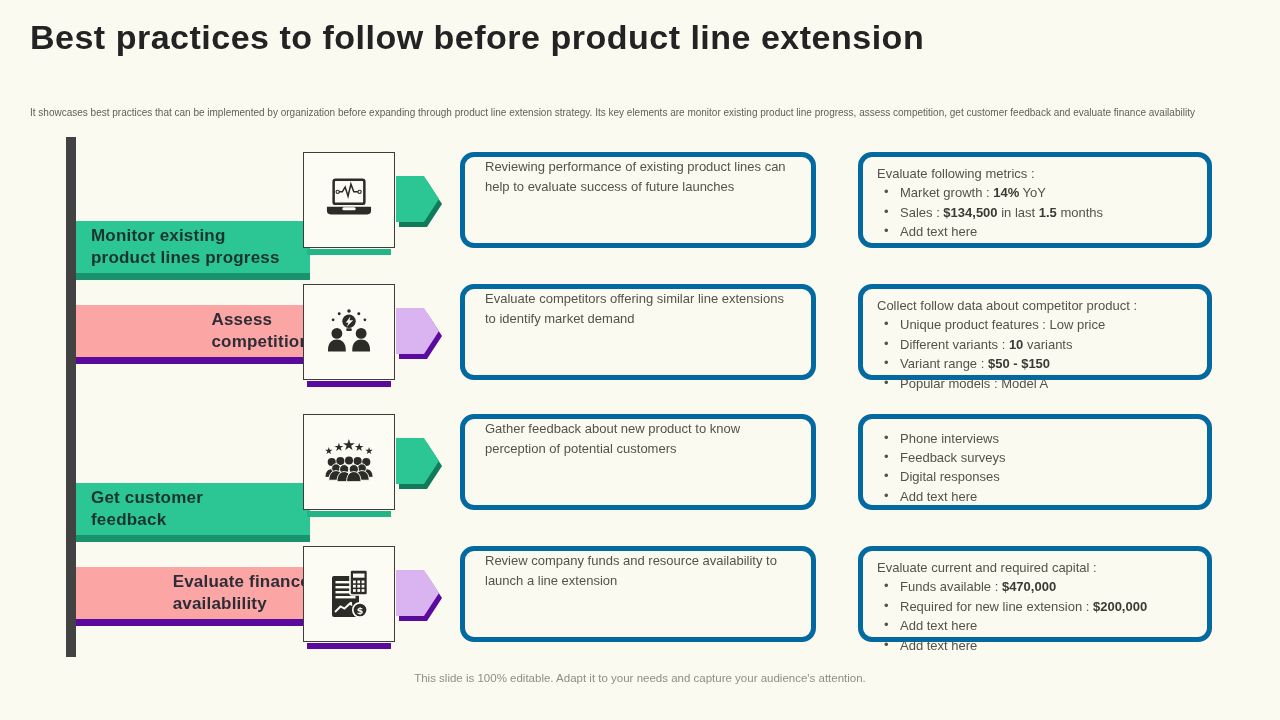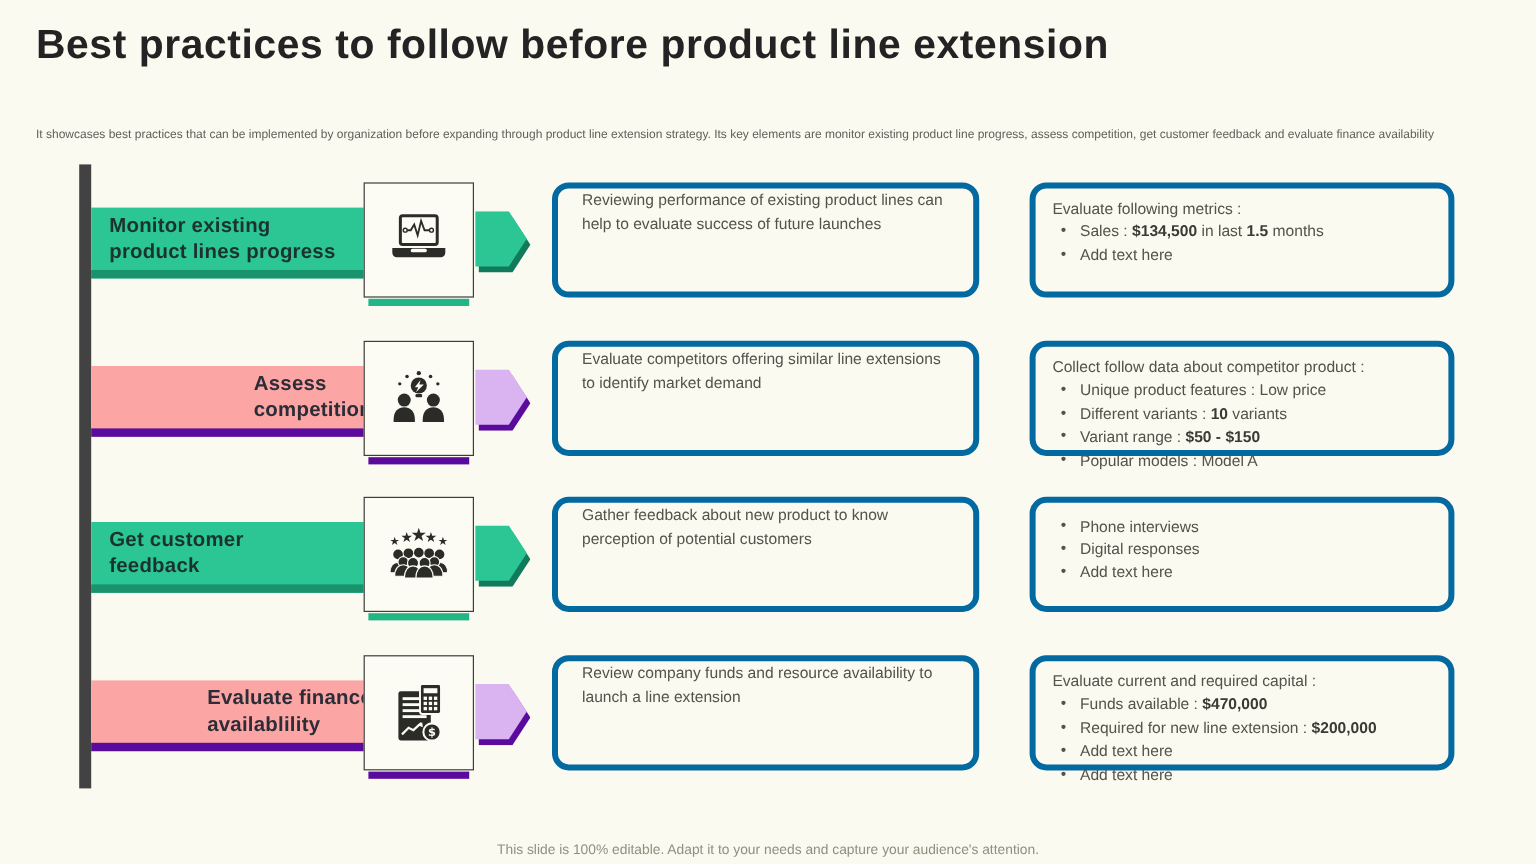--- a/index.html
+++ b/index.html
@@ -8,21 +8,21 @@
 
   .page-title { position:absolute; left:30px; top:18px; font-size:34px; font-weight:bold; color:#232323; letter-spacing:0.5px; }
   .page-subtitle { position:absolute; left:30px; top:75px; width:1185px; font-size:10px; line-height:1.35; color:#61615a;margin-top:31px; }
 
   .timeline-bar { position:absolute; left:66px; top:137px; width:10px; height:520px; background:#414241; }
 
   .row { position:absolute; left:0; width:1280px; height:97px; }
   .row-0 { top:152px; } .row-1 { top:284px; } .row-2 { top:414px; } .row-3 { top:546px; }
 
   .band { position:absolute; left:76px; top:21px; width:234px; height:59px; display:flex; align-items:center; padding-left:15px; }
-  .green  .band { background:#2bc694; border-bottom:7px solid #18936e; }
+  .green  .band { background:#2bc694; border-bottom:7px solid #18936e;margin-top:48px; }
   .purple .band { background:#fca5a5; border-bottom:7px solid #5a0b9e;justify-content:flex-end; }
   .band-label { font-size:17px; font-weight:bold; line-height:1.28; white-space:pre-line; letter-spacing:0.2px; }
   .green  .band-label { color:#1b332e; }
   .purple .band-label { color:#2d2d37; }
 
   .icon-box { position:absolute; left:303px; top:0; width:92px; height:96px; background:#fdfcf4; border:1.5px solid #3d3d3a; display:flex; align-items:center; justify-content:center; }
   .icon-underline { position:absolute; left:307px; top:97px; width:84px; height:6px; }
   .green  .icon-underline { background:#23b586; }
   .purple .icon-underline { background:#5a0b9e; }
 
@@ -34,21 +34,21 @@
 
   .card { position:absolute; top:0; height:96px; border:5px solid #0369a1; border-radius:14px; color:#53534b; font-size:13px; }
   .desc-card { left:460px; width:356px; display:flex; padding:0 20px; line-height:1.55; }
   .detail-card { left:858px; width:354px; padding:9px 12px 0 14px; line-height:1.3; }
   .detail-title { margin-bottom:2px; }
   .detail-list { list-style:none; }
   .detail-list li { position:relative; padding-left:23px; margin-top:2.5px; }
   .detail-list li::before { content:"•"; position:absolute; left:7px; top:-1px; color:#53534b; }
   .b { font-weight:bold; color:#3a3a34; }
 
-  .footer-note { position:absolute; left:0; top:703px; width:1280px; text-align:center; font-size:11.5px; color:#8f8f80; }
+  .footer-note { position:absolute; left:0; top:672px; width:1280px; text-align:center; font-size:11.5px; color:#8f8f80; }
 
   .ic { display:block; }
 </style>
 </head>
 <body>
 
 <div class="slide">
   <div class="page-title">Best practices to follow before product line extension</div>
   <div class="page-subtitle">It showcases best practices that can be implemented by organization before expanding through product line extension strategy. Its key  elements are monitor existing product line progress, assess competition, get customer feedback and evaluate finance availability</div>
   <div class="timeline-bar"></div>
@@ -72,20 +72,21 @@
     <svg class="arrow" viewBox="0 0 46 51">
       <polygon class="arrow-shadow" points="3,5 31,5 46,28 31,51 3,51"></polygon>
       <polygon class="arrow-main" points="0,0 28,0 43,23 28,46 0,46"></polygon>
     </svg>
     <div class="card desc-card">
       <span>Reviewing  performance  of existing product  lines can help to evaluate  success of future  launches</span>
     </div>
     <div class="card detail-card">
       <div class="detail-title">Evaluate  following  metrics :</div>
       <ul class="detail-list">
+        <li><span><span>Market growth  : </span><span class="b">14%</span><span> YoY</span></span></li>
         <li><span><span>Sales : </span><span class="b">$134,500</span><span> in last </span><span class="b">1.5</span><span> months</span></span></li>
         <li><span><span>Add text here</span></span></li>
       </ul>
     </div>
   </div>
 
   <div class="row row-1 purple">
     <div class="band">
       <div class="band-label">Assess
 competition</div>
@@ -158,20 +159,21 @@
     <svg class="arrow" viewBox="0 0 46 51">
       <polygon class="arrow-shadow" points="3,5 31,5 46,28 31,51 3,51"></polygon>
       <polygon class="arrow-main" points="0,0 28,0 43,23 28,46 0,46"></polygon>
     </svg>
     <div class="card desc-card">
       <span>Gather feedback about new product to know perception of potential customers</span>
     </div>
     <div class="card detail-card">
       <ul class="detail-list">
         <li><span><span>Phone  interviews</span></span></li>
+        <li><span><span>Feedback  surveys</span></span></li>
         <li><span><span>Digital  responses</span></span></li>
         <li><span><span>Add text here</span></span></li>
       </ul>
     </div>
   </div>
 
   <div class="row row-3 purple">
     <div class="band">
       <div class="band-label">Evaluate finance
 availablility</div>

